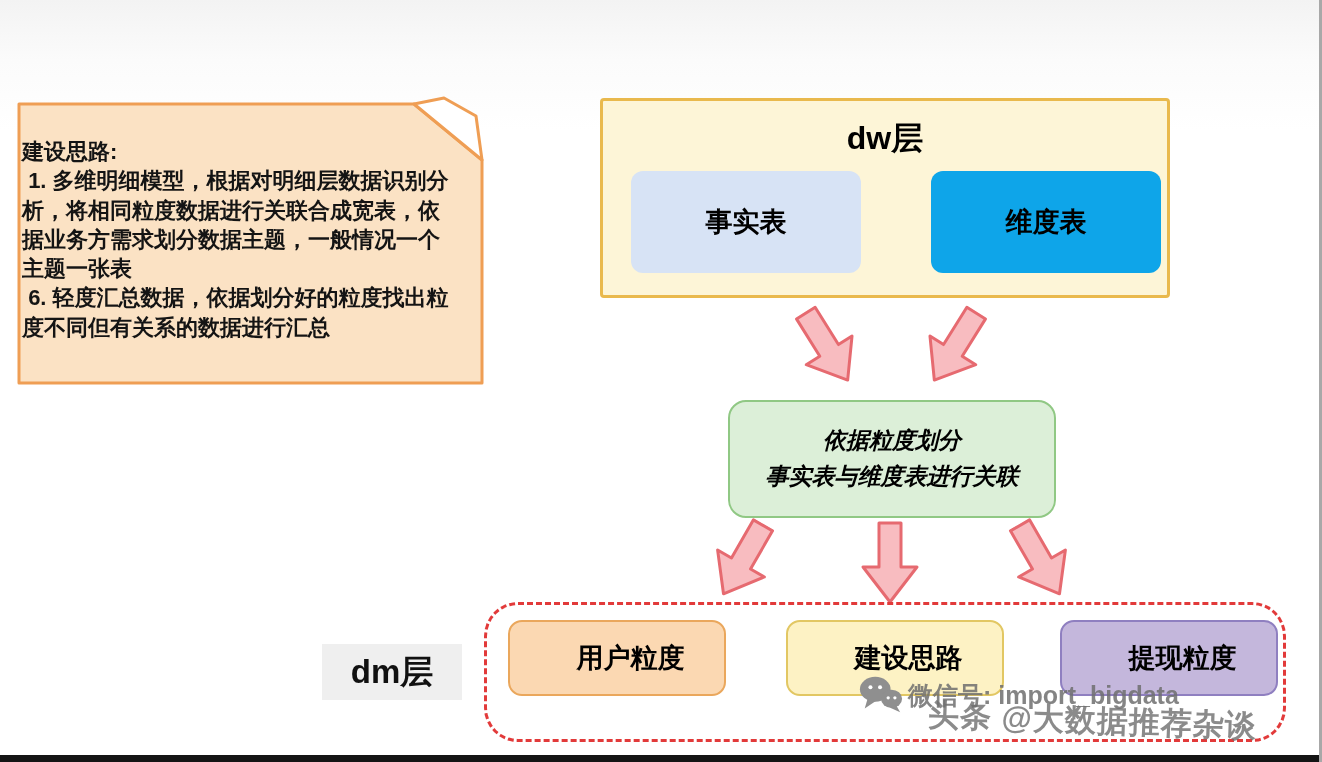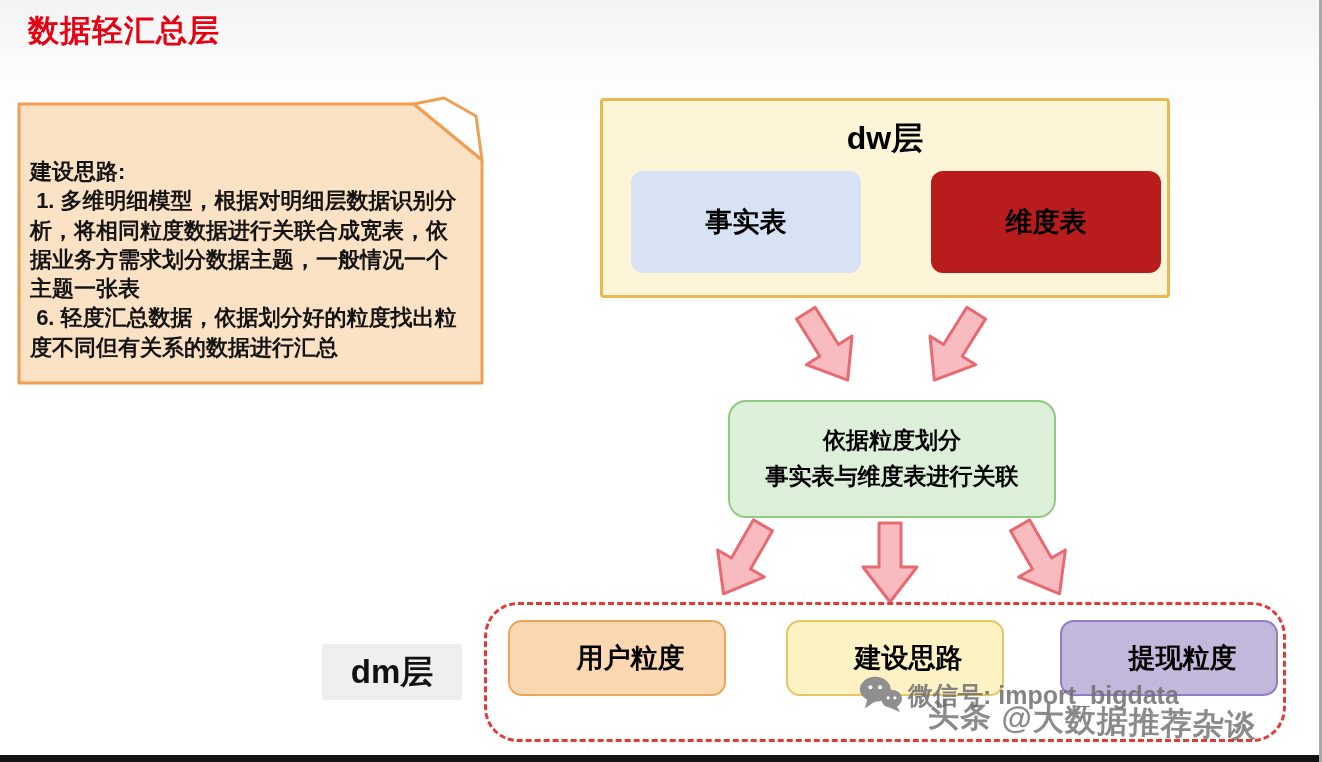--- a/index.html
+++ b/index.html
@@ -16,51 +16,51 @@
 
   
   .page-title {
     left:28px; top:10px; font-size:31px; font-weight:bold; color:#e60012;
     letter-spacing:1px;
   }
 
   
   .note-svg { left:16px; top:94px; width:470px; height:292px; }
   .note-text {
-    left:30px; top:137px; width:438px; font-size:22px; font-weight:bold;
-    color:#141414; line-height:1.33;margin-top:20px;
+    left:22px; top:137px; width:438px; font-size:22px; font-weight:bold;
+    color:#141414; line-height:1.33;
   }
   .note-item { white-space:pre-wrap; }
 
   
   .dw-box {
     left:600px; top:98px; width:570px; height:200px;
     background:#fdf5d7; border:3px solid #e9b94d; border-radius:4px;
   }
   .dw-title {
     position:absolute; left:0; top:16px; width:100%; text-align:center;
     font-size:32px; font-weight:bold; color:#000;
   }
   .inner-box {
     position:absolute; top:70px; width:230px; height:102px;
     border-radius:12px; display:flex; align-items:center; justify-content:center;
     font-size:27px; font-weight:bold; color:#000;
   }
   .fact-box { left:28px; background:#d7e3f5;justify-content:center; }
-  .dim-box  { left:328px; background:#b91c1c; }
+  .dim-box  { left:328px; background:#0ea5e9; }
 
   
   .arrow { position:absolute; width:72px; height:84px; overflow:visible; }
 
   
   .merge-box {
     left:728px; top:400px; width:328px; height:118px;
     background:#dcefd8; border:2px solid #90c884; border-radius:18px;
     display:flex; flex-direction:column; align-items:center; justify-content:center;
-    font-size:23px; font-weight:bold; color:#000; line-height:1.55; text-align:center;
+    font-size:23px; font-weight:bold; color:#000; line-height:1.55; text-align:center;font-style:italic;
   }
 
   
   .dm-dashed {
     left:484px; top:602px; width:802px; height:140px;
     border:3px dashed #e23a3a; border-radius:34px;
   }
   .dm-label {
     left:322px; top:644px; width:140px; height:56px; background:#efefef;
     display:flex; align-items:center; justify-content:center;
@@ -97,21 +97,20 @@
 <div class="canvas">
 
   <svg width="0" height="0" style="position:absolute">
     <defs>
       <symbol id="block-arrow" viewBox="0 0 60 84">
         <polygon points="19,2 41,2 41,46 57,46 30,81 3,46 19,46" fill="#f8bcc0" stroke="#e66a70" stroke-width="3" stroke-linejoin="round"></polygon>
       </symbol>
     </defs>
   </svg>
 
-  <div class="abs page-title">数据轻汇总层</div>
 
   <svg class="abs note-svg" viewBox="0 0 470 292">
     <path d="M3,10 H398 L466,66 V289 H3 Z" fill="#fbe2c4" stroke="#ef9e54" stroke-width="3" stroke-linejoin="round"></path>
     <path d="M398,10 L466,66 L460,22 L428,4 Z" fill="#ffffff" stroke="#ef9e54" stroke-width="3" stroke-linejoin="round"></path>
   </svg>
   <div class="abs note-text">
     <div class="note-heading">建设思路:</div>
     <div class="note-item"> 1. 多维明细模型，根据对明细层数据识别分析，将相同粒度数据进行关联合成宽表，依据业务方需求划分数据主题，一般情况一个主题一张表</div>
     <div class="note-item"> 6. 轻度汇总数据，依据划分好的粒度找出粒度不同但有关系的数据进行汇总</div>
   </div>

